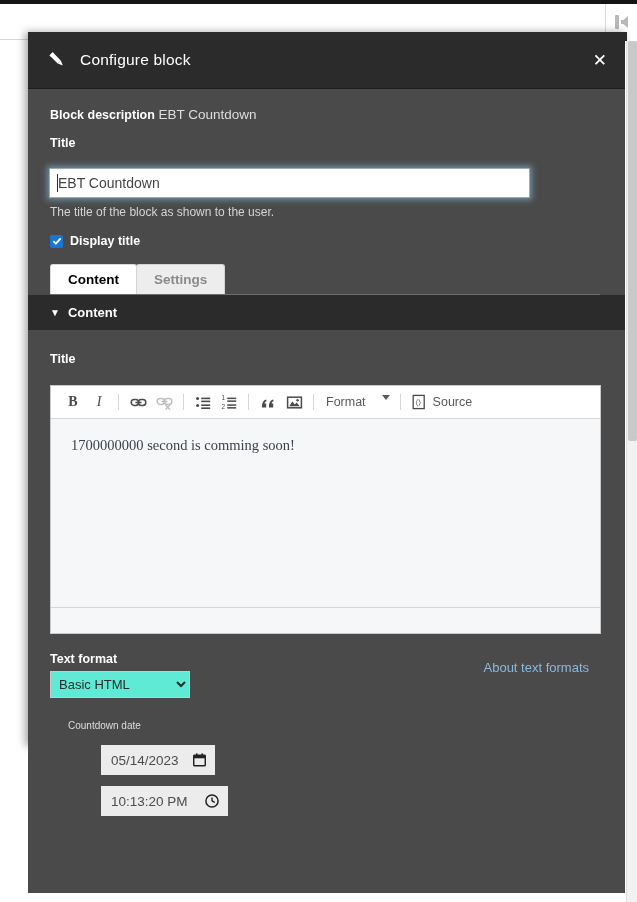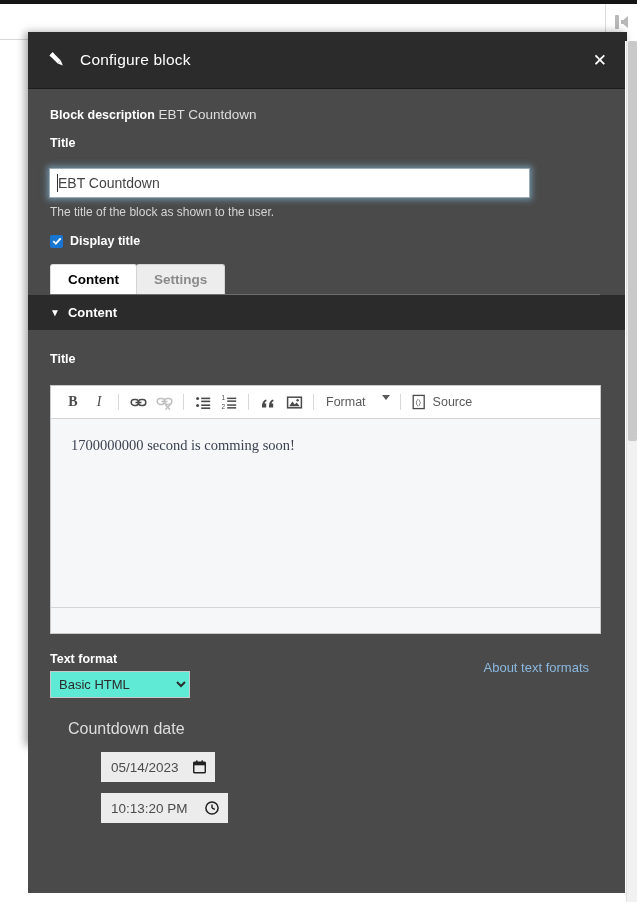--- a/index.html
+++ b/index.html
@@ -176,21 +176,21 @@
     width: 140px; height: 27px; background: #5eead4; border: 1px solid #c9c9c9;
     font-size: 13px; color: #2b2b2b; padding: 2px 4px;
     font-family: "Liberation Sans", sans-serif;
   }
   .tf-link {
     position: absolute; right: 38px; top: 26px;
     color: #8ab8e0; font-size: 13px; text-decoration: none; cursor: pointer;
   }
 
   
-  .cd-label { padding: 22px 22px 0 40px; font-size: 16px; color: #dedede; }
+  .cd-label { padding: 22px 22px 0 40px; font-size: 10px; color: #dedede; }
   .cd-fields { padding: 14px 0 0 73px; }
   .date-input, .time-input {
     background: #ececec; border: none; font-size: 13.5px; color: #4c4c4c;
     font-family: "Liberation Sans", sans-serif;
     display: inline-flex; align-items: center; justify-content: space-between;
     cursor: pointer;
   }
   .date-input { width: 114px; height: 30px; padding: 0 9px 0 10px; }
   .time-input { width: 127px; height: 30px; padding: 0 9px 0 10px; margin-top: 11px; }
   .native-ico { display: flex; align-items: center; }

